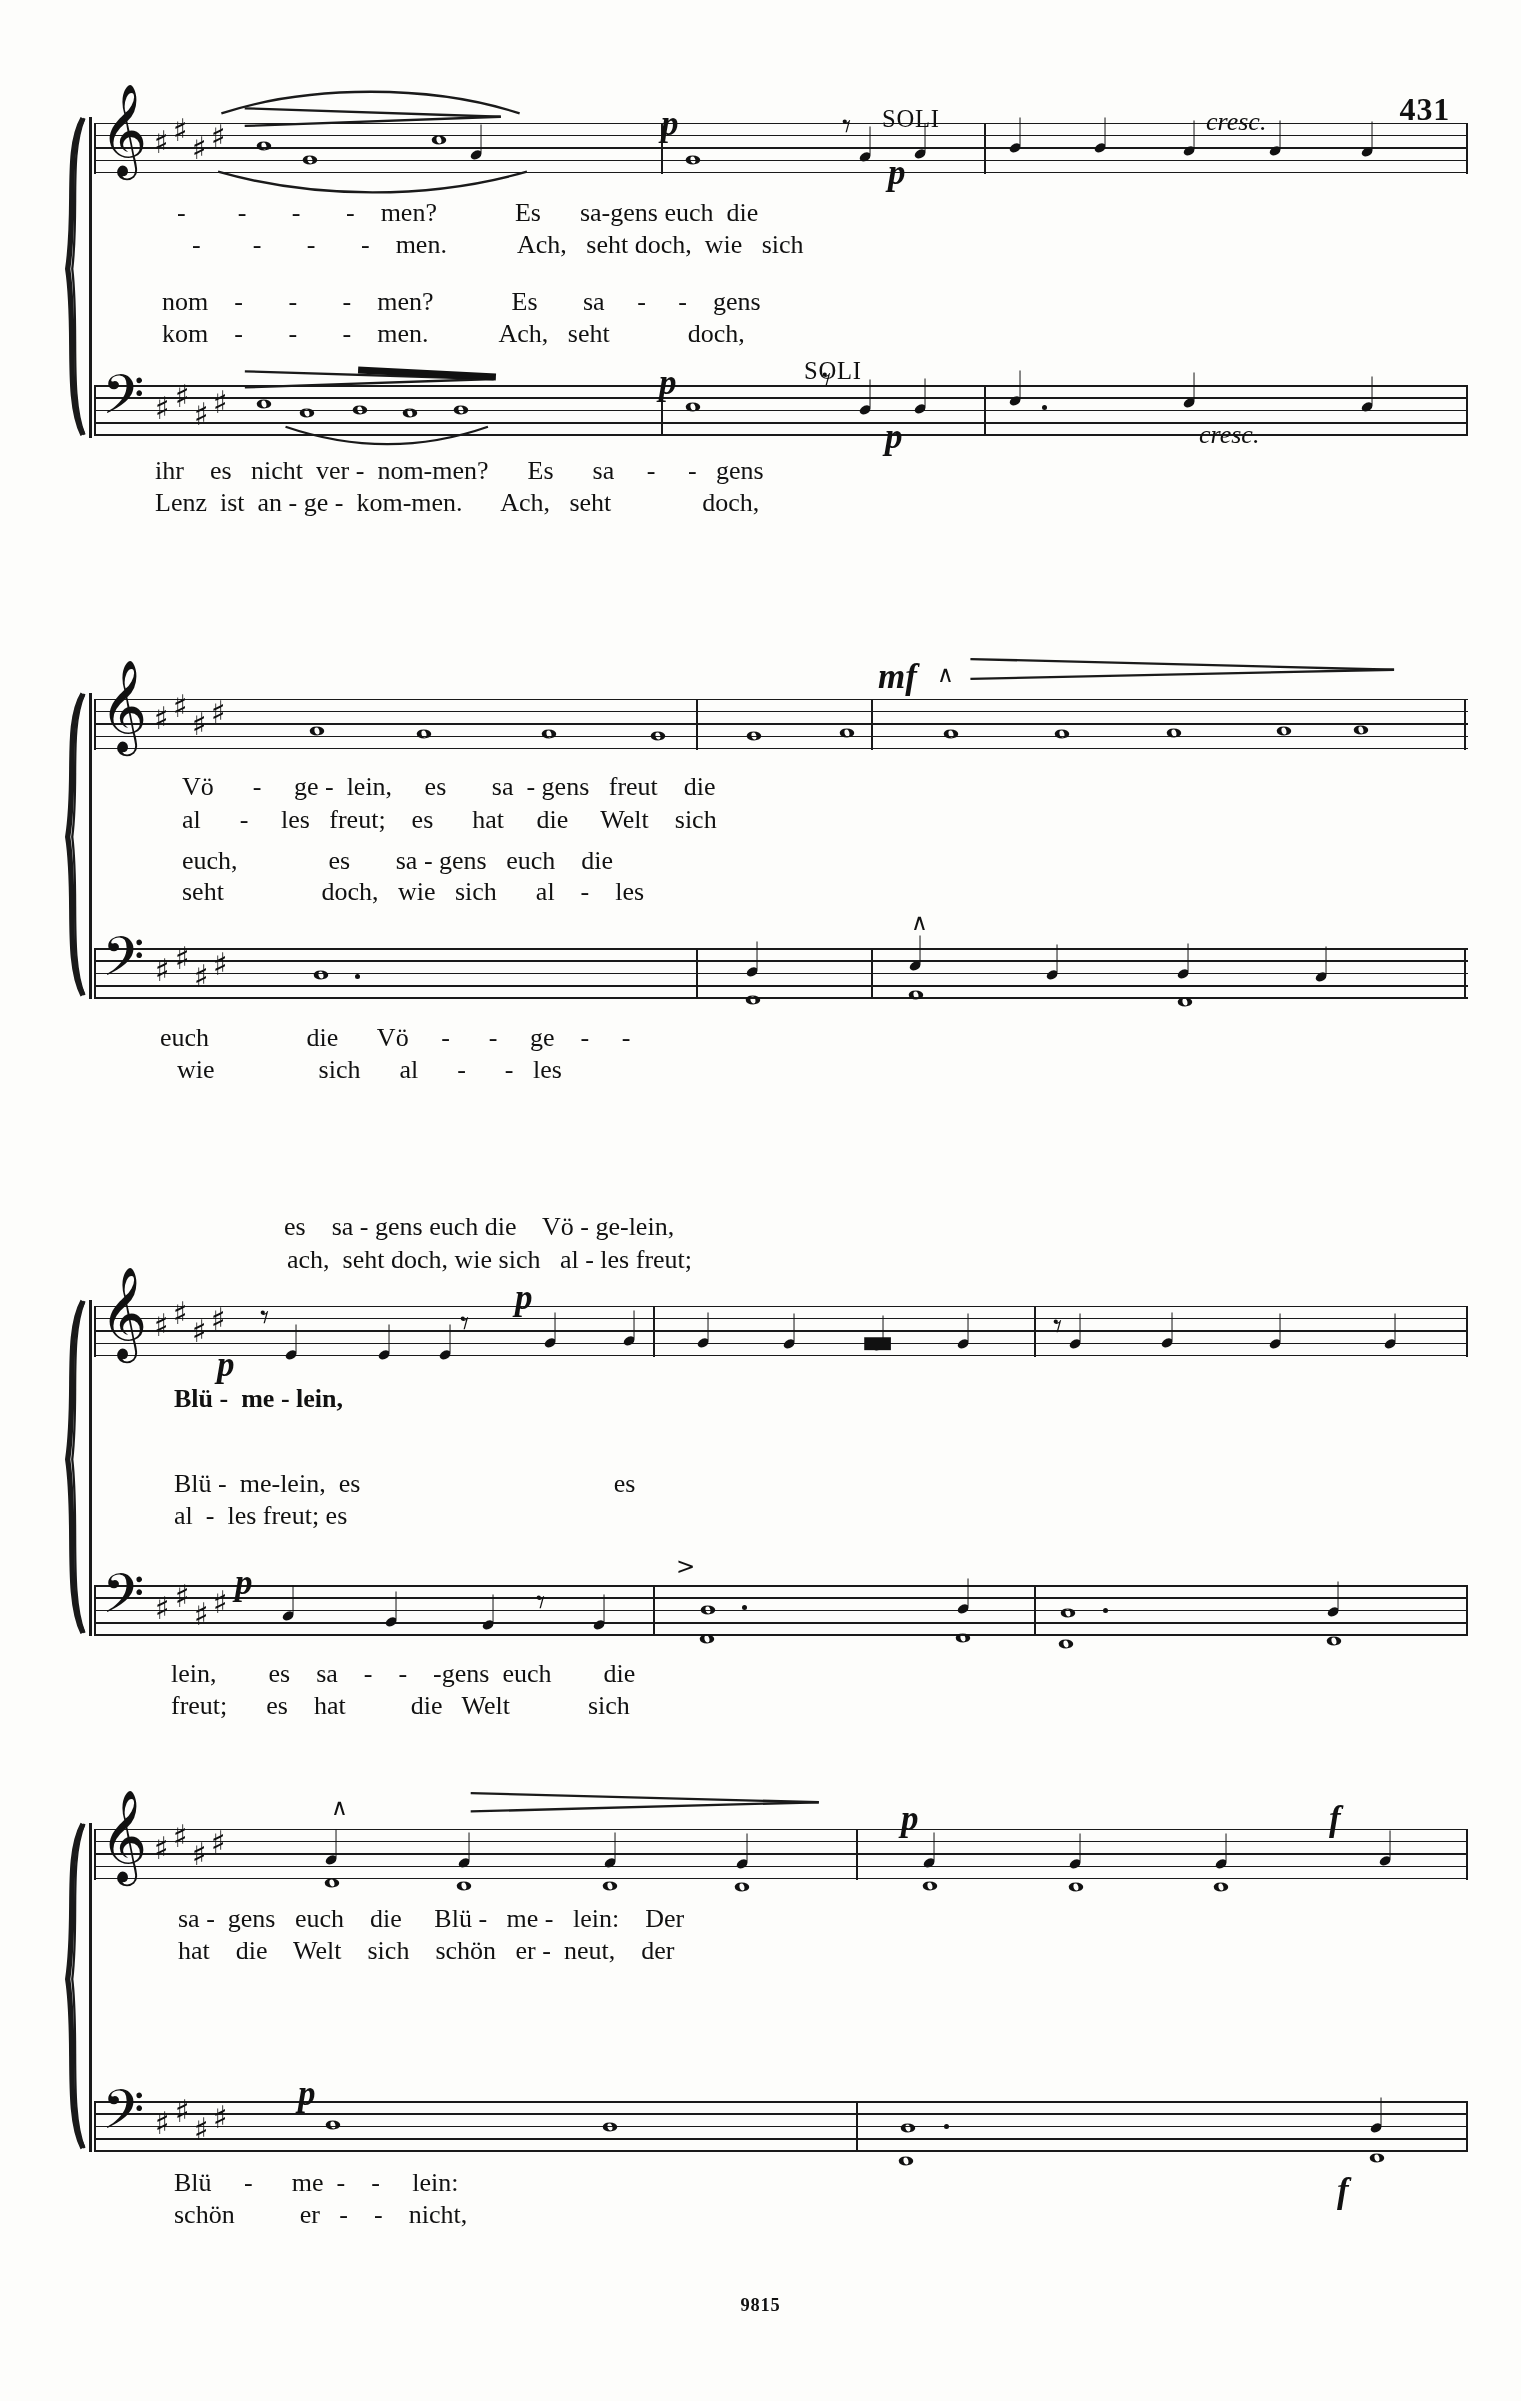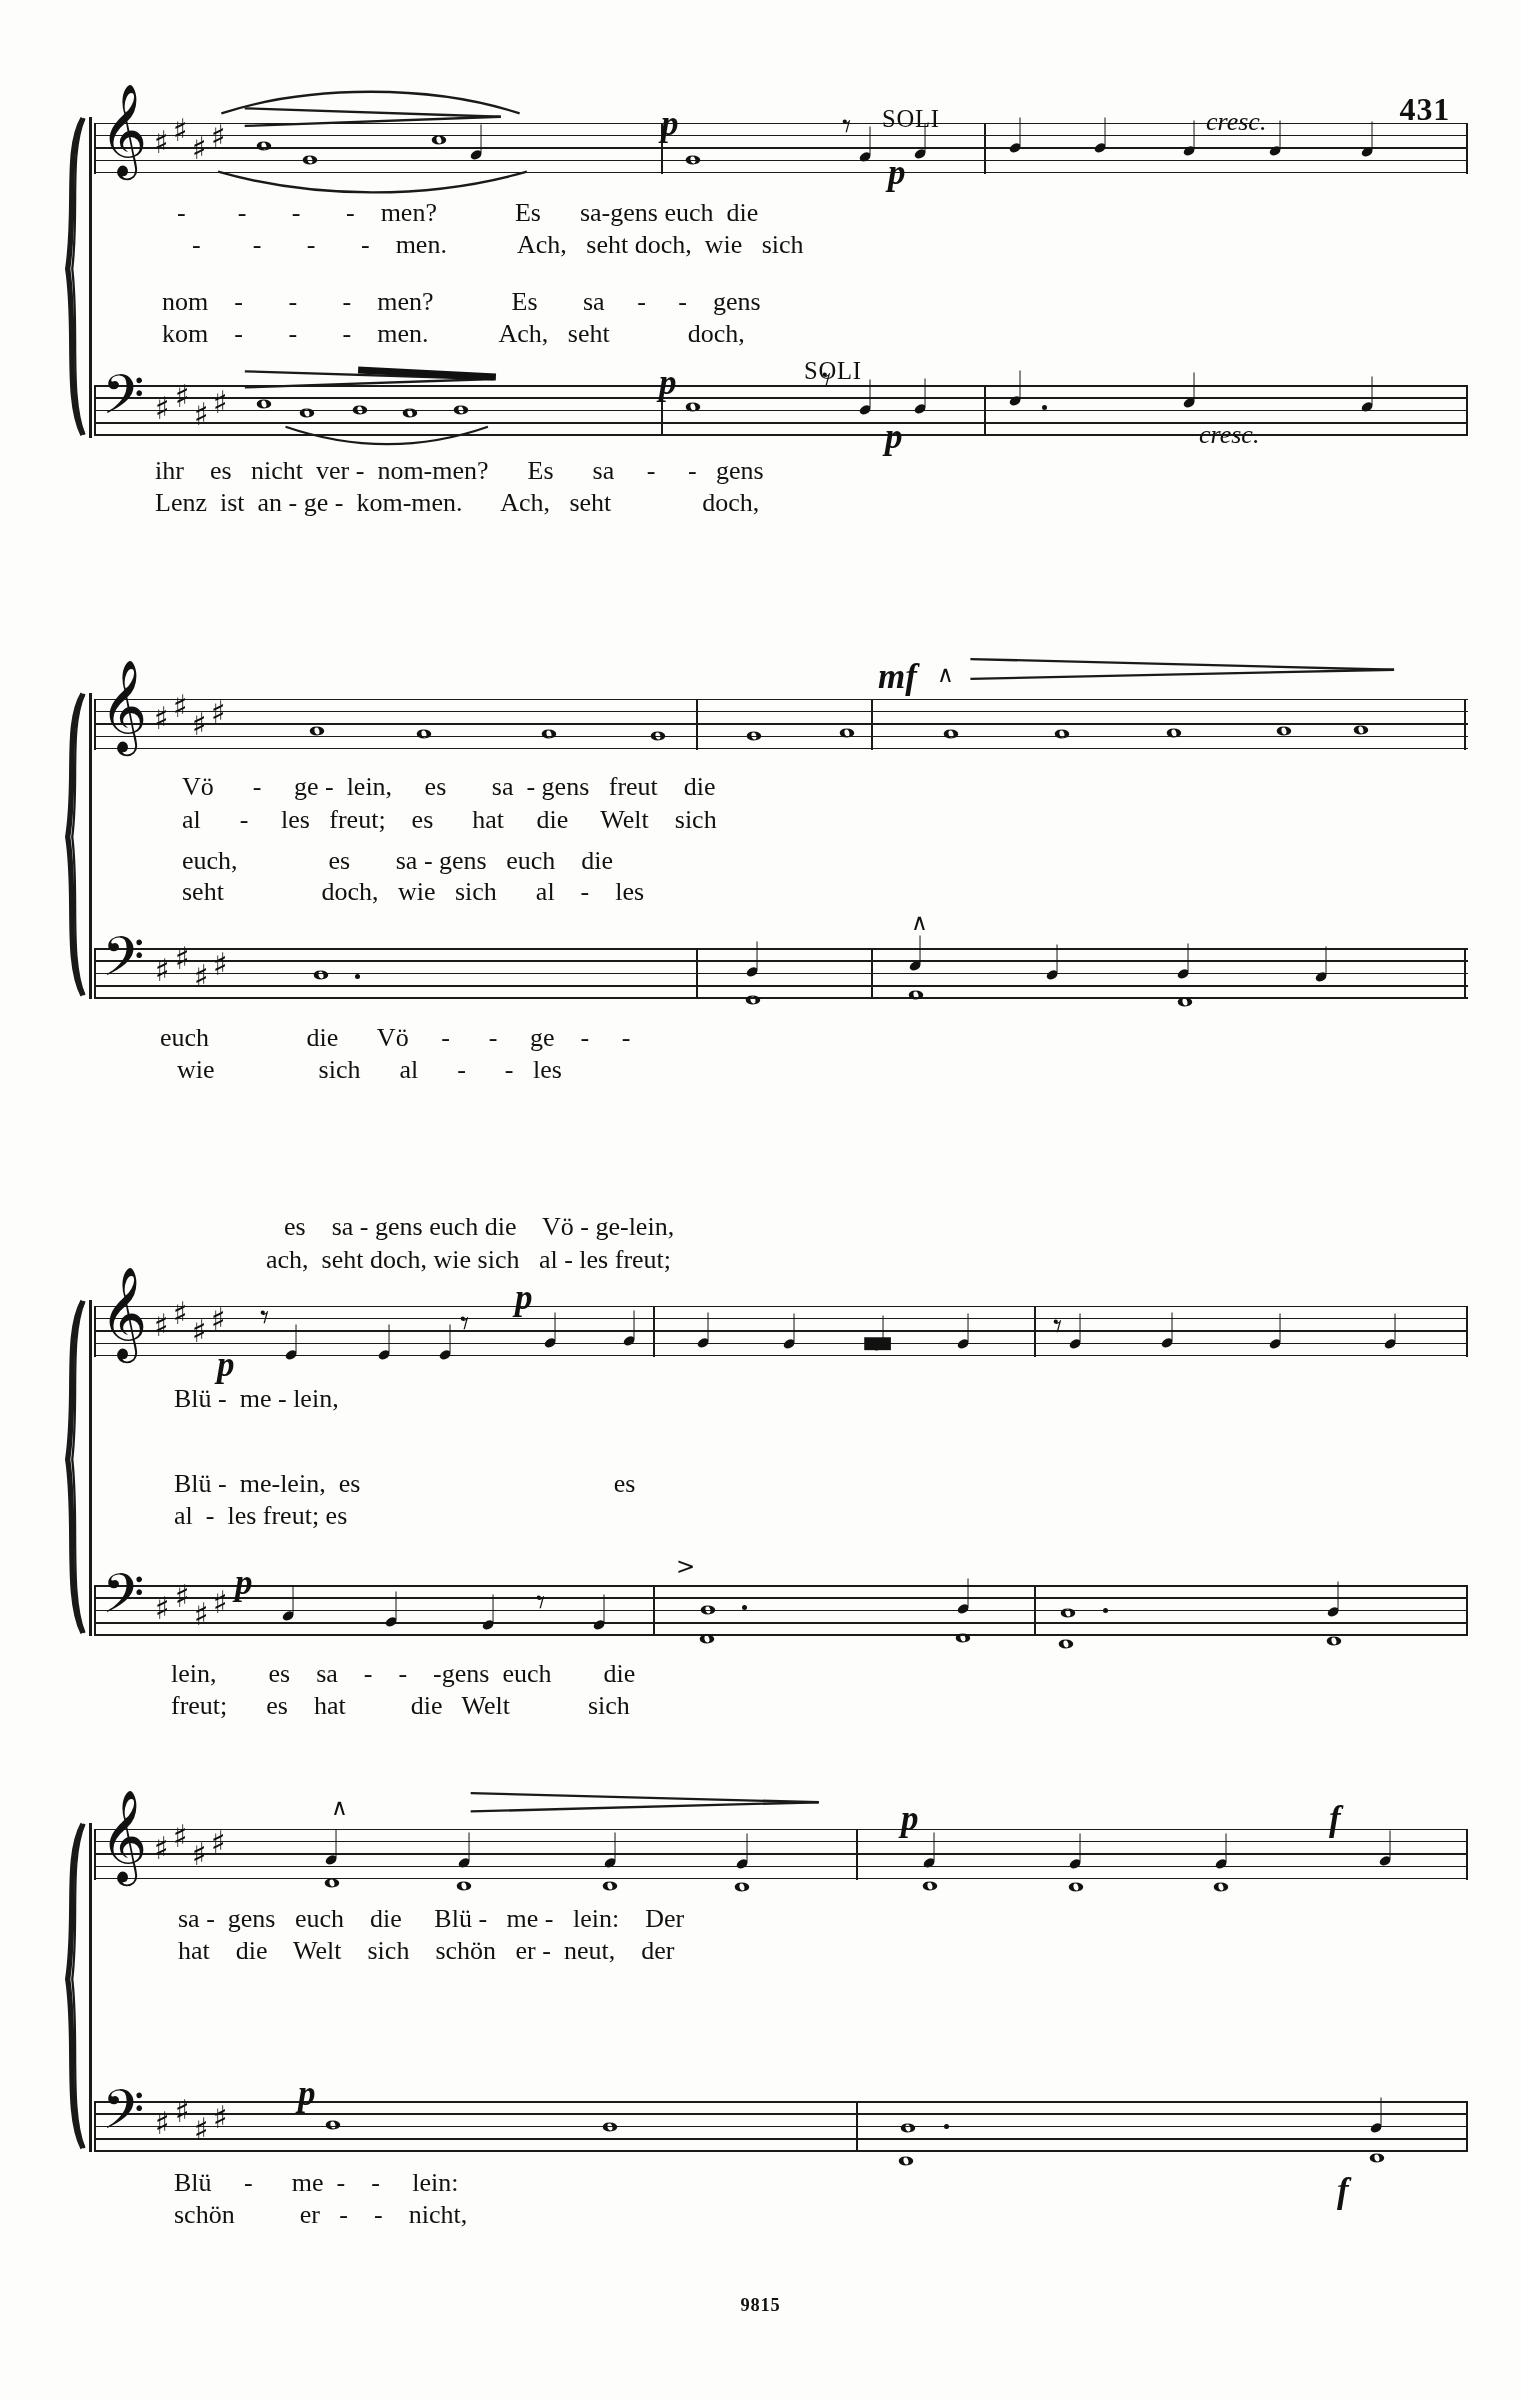--- a/index.html
+++ b/index.html
@@ -413,21 +413,21 @@
       <span class="lyr" style="left:106px;">euch               die      Vö     -      -     ge    -     -</span>
     </div>
     <div class="lyrics" style="top:364px;">
       <span class="lyr" style="left:123px;">wie                sich      al      -      -   les</span>
     </div>
   </div>
 
   <div class="lyrics" style="left:54px; top:1212px;">
     <span class="lyr" style="left:230px;">es    sa - gens euch die    Vö - ge-lein,</span>
   </div>
-  <div class="lyrics" style="left:39px; top:1245px;text-align:center;">
+  <div class="lyrics" style="left:60px; top:1245px;text-align:center;">
     <span class="lyr" style="left:227px;">ach,  seht doch, wie sich   al - les freut;</span>
   </div>
 
   <div class="system" style="top:1298px; height:476px;">
     <div class="brace" style="top:0px;">
       <svg width="35" height="338" viewBox="0 0 46 440">
         <path d="M38 2 C 14 46, 30 128, 18 210 C 30 292, 14 390, 38 438" fill="none" stroke="#1a1a1a" stroke-width="7"></path>
         <path d="M40 2 C 20 52, 33 130, 24 210 C 33 290, 20 388, 40 438" fill="none" stroke="#1a1a1a" stroke-width="3"></path>
       </svg>
     </div>
@@ -500,21 +500,21 @@
     <div class="dot" style="left:688px; top:307px;"></div>
     <div class="note" style="left:644px; top:307px;">𝅝</div>
     <div class="note" style="left:902px; top:277px;">𝅘𝅥</div>
     <div class="note" style="left:900px; top:306px;">𝅝</div>
     <div class="note" style="left:1005px; top:281px;">𝅝</div>
     <div class="dot" style="left:1049px; top:310px;"></div>
     <div class="note" style="left:1003px; top:312px;">𝅝</div>
     <div class="note" style="left:1272px; top:280px;">𝅘𝅥</div>
     <div class="note" style="left:1271px; top:309px;">𝅝</div>
 
-    <div class="lyrics" style="top:86px;">
+    <div class="lyrics" style="top:86px;font-weight:bold;">
       <span class="lyr" style="left:120px;">Blü -  me - lein,</span>
     </div>
     <div class="lyrics" style="top:171px;">
       <span class="lyr" style="left:120px;">Blü -  me-lein,  es                                       es</span>
     </div>
     <div class="lyrics" style="top:203px;">
       <span class="lyr" style="left:120px;">al  -  les freut; es</span>
     </div>
     <div class="lyrics" style="top:361px;">
       <span class="lyr" style="left:117px;">lein,        es    sa    -    -    -gens  euch        die</span>

